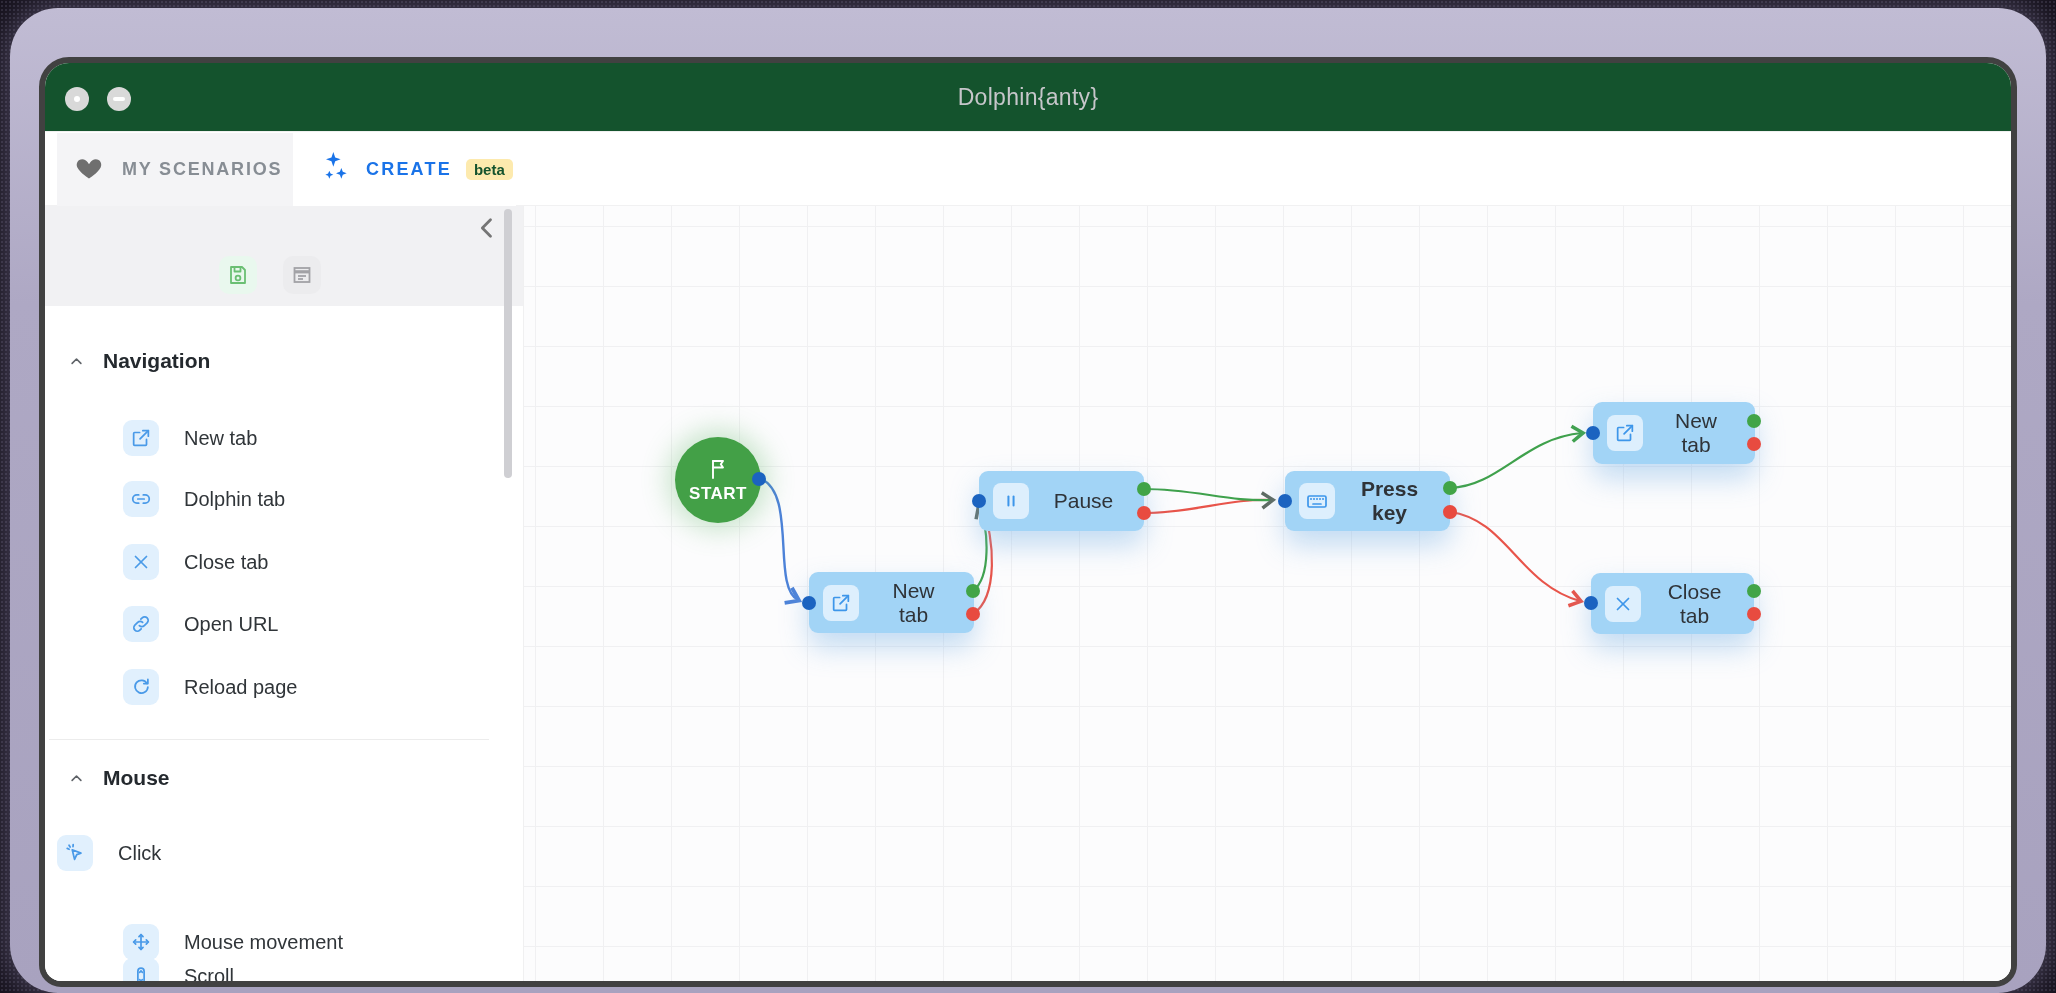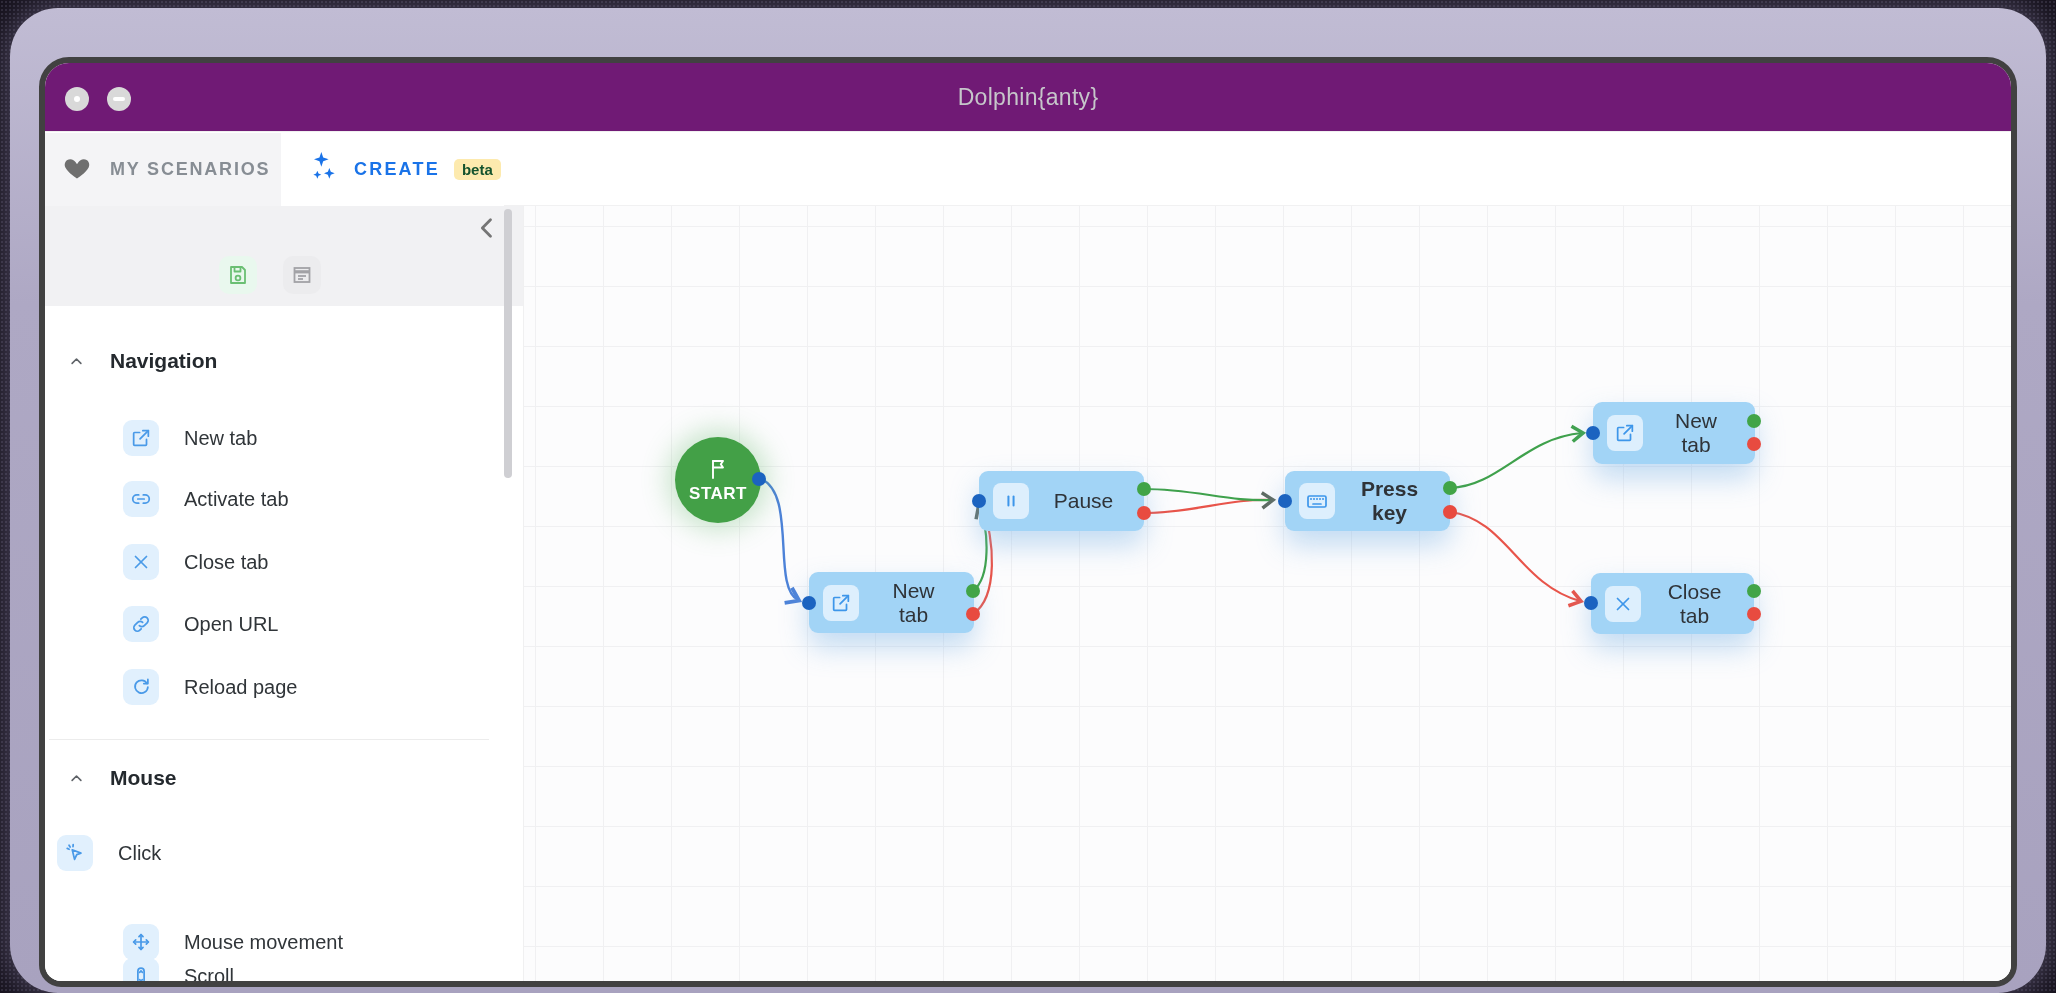--- a/index.html
+++ b/index.html
@@ -7,32 +7,32 @@
   .stage{position:relative;width:2056px;height:993px;background:#17131e;
     background-image:radial-gradient(rgba(172,163,200,.16) 1px,transparent 1px);
     background-size:4px 4px;}
   .frame{position:absolute;left:10px;top:8px;width:2036px;height:985px;border-radius:48px;
     background:linear-gradient(180deg,#c1bcd4 0%,#aea8c4 30%,#a8a2bf 100%);
     box-shadow:0 0 26px 6px rgba(150,140,180,.35);}
   .window{position:absolute;left:39px;top:57px;width:1978px;height:930px;background:#fff;
     border:6px solid #414141;border-radius:30px 30px 22px 22px;overflow:hidden;}
 
   
-  .titlebar{position:absolute;left:0;top:0;width:100%;height:69px;background:#701a75;border-bottom:1px solid #f0f0f0;}
+  .titlebar{position:absolute;left:0;top:0;width:100%;height:69px;background:#14532d;border-bottom:1px solid #f0f0f0;}
   .winbtn{position:absolute;top:24px;width:24px;height:24px;border-radius:50%;background:#d9d9d9;}
   .winbtn.b1{left:20px;}
   .winbtn.b2{left:62px;}
   .winbtn .dot{position:absolute;left:9px;top:9px;width:6px;height:6px;border-radius:50%;background:#fff;}
   .winbtn .dash{position:absolute;left:6px;top:10px;width:12px;height:4px;border-radius:2px;background:#fff;}
   .wintitle{position:absolute;left:0;right:0;top:0;height:69px;line-height:69px;text-align:center;
     color:#c6c6ca;font-size:23px;letter-spacing:.3px;}
 
   
   .tabrow{position:absolute;left:0;top:70px;width:100%;height:73px;background:#fff;border-bottom:1px solid #f1f1f2;}
-  .tab{position:absolute;top:0;height:73px;display:flex;align-items:center;cursor:pointer;}
+  .tab{position:absolute;top:0;height:73px;display:flex;align-items:center;cursor:pointer;margin-left:12px;}
   .tab-scenarios{left:0;width:236px;background:#f4f4f6;padding-left:17px;gap:18px;}
   .tab-scenarios .lbl{color:#878d94;font-size:18px;letter-spacing:1.8px;font-weight:bold;}
   .tab-create{left:236px;width:223px;background:#fff;padding-left:27px;gap:14px;}
   .tab-create .lbl{color:#1a73e8;font-size:18px;letter-spacing:2.2px;font-weight:bold;}
   .tab-underline{position:absolute;left:236px;top:139px;width:223px;height:4px;background:#1a73e8;border-radius:2px;}
   .badge-beta{background:#fdeaae;color:#14532d;font-size:15px;font-weight:bold;
     padding:3px 8px;border-radius:5px;line-height:1;}
   .trash-btn{position:absolute;left:1532px;top:92px;width:34px;height:38px;cursor:pointer;}
   .searchbox{position:absolute;left:1578px;top:78px;width:408px;height:57px;background:#fff;
     border:1px solid #e7e7ea;border-radius:10px;box-shadow:0 2px 6px rgba(0,0,0,.05);
@@ -44,21 +44,21 @@
   .main{position:absolute;left:0;top:143px;width:100%;height:787px;display:flex;}
   .sidebar{position:relative;width:478px;height:100%;background:#fff;flex:none;}
   .side-graybar{position:absolute;left:0;top:0;width:478px;height:100px;background:#f1f1f3;}
   .side-chip{position:absolute;top:50px;width:38px;height:38px;border-radius:10px;display:flex;
     align-items:center;justify-content:center;cursor:pointer;}
   .chip-save{left:174px;background:#e9f8ee;}
   .chip-form{left:238px;background:#ececee;}
   .collapse{position:absolute;left:428px;top:8px;width:28px;height:28px;cursor:pointer;color:#757575;}
   .side-scrollthumb{position:absolute;left:459px;top:3px;width:8px;height:269px;border-radius:4px;background:#cfcfd3;}
 
-  .sec-header{position:absolute;left:0;display:flex;align-items:center;gap:26px;padding-left:24px;height:34px;}
+  .sec-header{position:absolute;left:0;display:flex;align-items:center;gap:19px;padding-left:24px;height:34px;}
   .sec-caret{width:15px;height:15px;color:#5f6368;}
   .sec-title{font-size:21px;font-weight:bold;color:#24292e;}
   .side-item{position:absolute;left:0;display:flex;align-items:center;gap:25px;padding-left:78px;height:36px;cursor:pointer;}
   .item-chip{width:36px;height:36px;border-radius:9px;background:#e1f0fd;display:flex;align-items:center;justify-content:center;flex:none;}
   .item-chip svg{color:#4a9ae8;}
   .item-label{font-size:20px;color:#303539;}
   .side-divider{position:absolute;left:4px;width:440px;height:1px;background:#ececec;}
 
   
   .canvas{position:relative;flex:1;height:100%;background:#fcfcfd;border-left:1px solid #f0f0f1;
@@ -182,21 +182,21 @@
           <span class="item-label">New tab</span>
         </div>
         <div class="side-item" style="top:275px;">
           <span class="item-chip">
             <svg width="22" height="22" viewBox="0 0 24 24" fill="none" stroke="currentColor" stroke-width="1.9" stroke-linecap="round">
                 <path d="M9.5 7.5H7.5a4.5 4.5 0 0 0 0 9h2"></path>
                 <path d="M14.5 7.5h2a4.5 4.5 0 0 1 0 9h-2"></path>
                 <path d="M8.5 12h7"></path>
               </svg>
           </span>
-          <span class="item-label">Activate tab</span>
+          <span class="item-label">Dolphin tab</span>
         </div>
         <div class="side-item" style="top:338px;">
           <span class="item-chip">
             <svg width="22" height="22" viewBox="0 0 24 24" fill="none" stroke="currentColor" stroke-width="1.9" stroke-linecap="round">
                 <path d="M6 6l12 12"></path>
                 <path d="M18 6L6 18"></path>
               </svg>
           </span>
           <span class="item-label">Close tab</span>
         </div>

